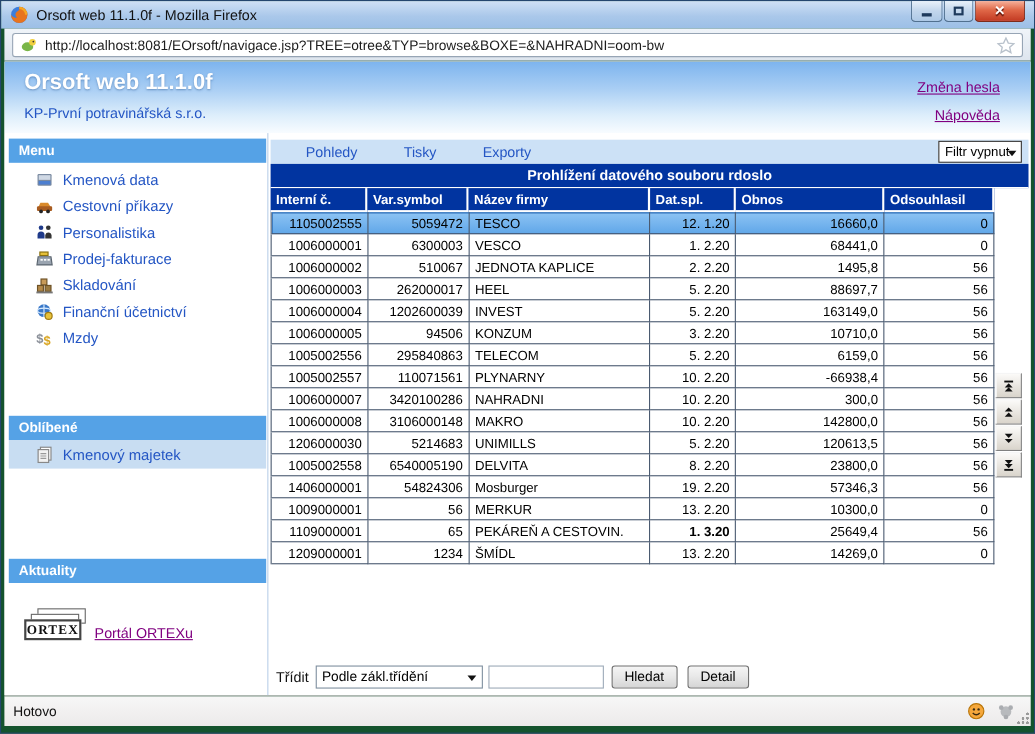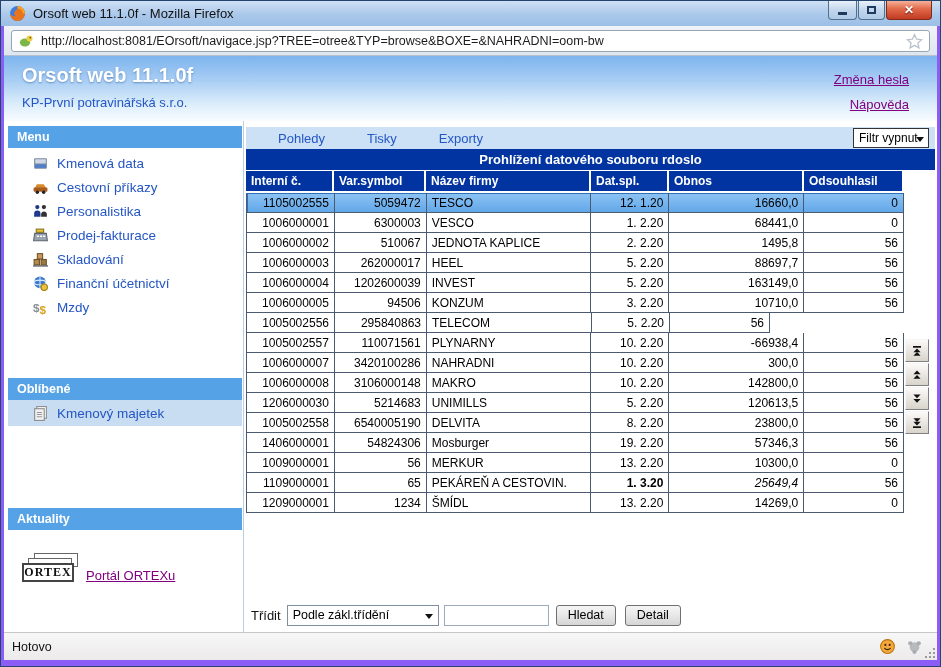--- a/index.html
+++ b/index.html
@@ -1,19 +1,19 @@
 <!DOCTYPE html>
 <html style="--navy: #0134a0; --secblue: #55a2e6; --tabbar: #cce1f6; --favbg: #c8ddf2; --selblue: #5fa6e8; --linkblue: #2456c4; --purple: #800080;"><head>
 <meta charset="utf-8">
 <style>
   html,body{margin:0;padding:0;}
   body{font-family:"Liberation Sans",sans-serif;background:#555;}
   *{box-sizing:border-box;}
 
-  .window{position:relative;width:941px;height:667px;background:#8b5cf6;
+  .window{position:relative;width:941px;height:667px;background:#14532d;
     border:1px solid #24466e;overflow:hidden;font-family:"Liberation Sans",sans-serif;}
 
   
   .titlebar{position:absolute;top:0;left:0;right:0;height:25px;
     background:linear-gradient(180deg,#cfe0f5 0%,#aac8ea 55%,#9cbfe6 100%);}
   .ff-icon{position:absolute;left:8px;top:4px;width:17px;height:17px;}
   .title-text{position:absolute;left:32px;top:5px;font-size:13px;color:#111;}
   .win-btns{position:absolute;top:0;right:8px;display:flex;}
   .wbtn{height:19px;border:1px solid #51708f;border-top:none;border-radius:0 0 4px 4px;
     background:linear-gradient(180deg,#e9f1fa,#c2d6ec 50%,#aec9e6);display:flex;align-items:center;justify-content:center;cursor:pointer;}
@@ -333,20 +333,21 @@
             <div class="td l" style="width: 165px;">KONZUM</div>
             <div class="td r" style="width: 78px; padding-left: 32px;">3. 2.20</div>
             <div class="td r" style="width: 135px;">10710,0</div>
             <div class="td r" style="width: 100px;">56</div>
           </div>
           <div class="tr">
             <div class="td r" style="width: 88px;">1005002556</div>
             <div class="td r" style="width: 92px;">295840863</div>
             <div class="td l" style="width: 165px;">TELECOM</div>
             <div class="td r" style="width: 78px;">5. 2.20</div>
+            <div class="td r" style="width: 135px;">6159,0</div>
             <div class="td r" style="width: 100px;">56</div>
           </div>
           <div class="tr">
             <div class="td r" style="width: 88px;">1005002557</div>
             <div class="td r" style="width: 92px;">110071561</div>
             <div class="td l" style="width: 165px;">PLYNARNY</div>
             <div class="td r" style="width: 78px;">10. 2.20</div>
             <div class="td r" style="width: 135px;">-66938,4</div>
             <div class="td r" style="width: 100px;">56</div>
           </div>
@@ -396,21 +397,21 @@
             <div class="td l" style="width: 165px;">MERKUR</div>
             <div class="td r" style="width: 78px;">13. 2.20</div>
             <div class="td r" style="width: 135px;">10300,0</div>
             <div class="td r" style="width: 100px;">0</div>
           </div>
           <div class="tr">
             <div class="td r" style="width: 88px;">1109000001</div>
             <div class="td r" style="width: 92px;">65</div>
             <div class="td l" style="width: 165px;">PEKÁREŇ A CESTOVIN.</div>
             <div class="td r" style="width: 78px; font-weight: bold;">1. 3.20</div>
-            <div class="td r" style="width: 135px; font-style: italic;">25649,4</div>
+            <div class="td r" style="width: 135px;">25649,4</div>
             <div class="td r" style="width: 100px;">56</div>
           </div>
           <div class="tr">
             <div class="td r" style="width: 88px;">1209000001</div>
             <div class="td r" style="width: 92px;">1234</div>
             <div class="td l" style="width: 165px;">ŠMÍDL</div>
             <div class="td r" style="width: 78px;">13. 2.20</div>
             <div class="td r" style="width: 135px;">14269,0</div>
             <div class="td r" style="width: 100px;">0</div>
           </div>

